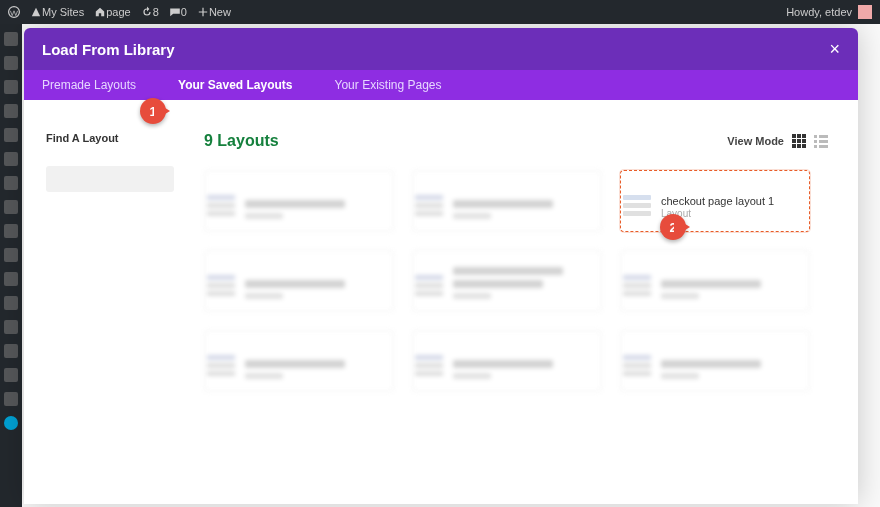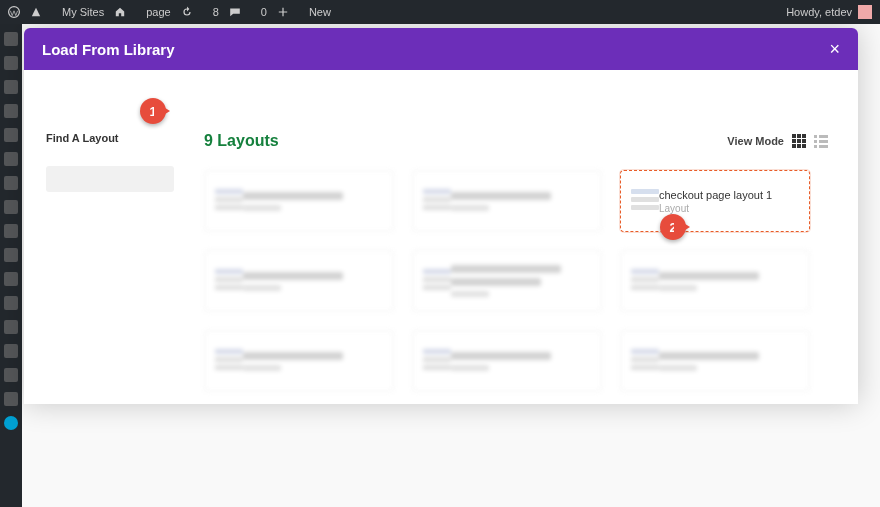--- a/index.html
+++ b/index.html
@@ -3,33 +3,33 @@
 <meta charset="utf-8">
 <style>
   * { box-sizing: border-box; margin: 0; padding: 0; }
   html, body { width: 880px; height: 507px; font-family: -apple-system, "Helvetica Neue", Arial, sans-serif; background: #f1f1f1; overflow: hidden; }
 
   
   .wp-adminbar { position: absolute; top:0; left:0; right:0; height:24px; background:#23282d; color:#ccc; font-size:11px; display:flex; align-items:center; padding:0 8px; z-index:10;}
   .wp-adminbar .left { display:flex; align-items:center; gap:10px;}
   .wp-adminbar .right { margin-left:auto; display:flex; align-items:center; gap:6px;}
   .wp-adminbar svg { width:12px; height:12px; fill:#ccc; }
-  .ab-item { display:flex; align-items:center; gap:20px; color:#ccc;}
+  .ab-item { display:flex; align-items:center; gap:0; color:#ccc;}
   .avatar { width:14px; height:14px; background:#f0a9a9; }
 
   
   .wp-sidebar { position:absolute; top:24px; left:0; bottom:0; width:22px; background:#23282d; display:flex; flex-direction:column; align-items:center; gap:10px; padding-top:8px;}
   .wp-sidebar .wicon { width:14px; height:14px; background:#777; border-radius:2px; opacity:.6;}
   .wp-sidebar .wicon.circle { border-radius:50%; background:#00a0d2; opacity:1;}
 
   
   .page-bg { position:absolute; top:24px; left:22px; right:0; bottom:0; background:#f9f9f9; }
 
   
-  .modal { position:absolute; top:28px; left:24px; width:834px; height:376px; border-radius:6px 6px 0 0; box-shadow:0 0 30px rgba(0,0,0,.2); background:#fff; overflow:hidden;}
+  .modal { position:absolute; top:28px; left:24px; width:834px; height:476px; border-radius:6px 6px 0 0; box-shadow:0 0 30px rgba(0,0,0,.2); background:#fff; overflow:hidden;}
   .modal-header { background:#6c2eb9; color:#fff; }
   .mh-top { display:flex; align-items:center; height:42px; padding:0 18px; }
   .mh-title { font-size:15px; font-weight:600; }
   .mh-close { margin-left:auto; font-size:18px; cursor:pointer; color:#fff;}
   .mh-tabs { display:flex; background:#8e2de2; background:#8e2de2; background:#8e2de2; background:#8e2de2; 
             background:#8e2de2; }
   .mh-tabs { background:#8e2de2; }
   .mh-tabs { background:#8e2de2; }
   .mh-tabs { background:#8e2de2; }
   .mh-tabs { background:#8e2de2; }
@@ -82,21 +82,21 @@
   .mb-right { flex:1; padding:32px 30px 0 0; }
   .mb-right-head { display:flex; align-items:center; margin-bottom:20px;}
   .mb-right-head h2 { font-size:16px; color:#15803d; font-weight:700;}
   .viewmode { margin-left:auto; display:flex; align-items:center; gap:8px; font-size:11px; color:#444; font-weight:600;}
   .vm-grid, .vm-list { width:14px; height:14px; }
   .vm-grid svg, .vm-list svg { width:14px; height:14px;}
   .vm-grid svg { fill:#333;}
   .vm-list svg { fill:#bbb;}
 
   .layout-grid { display:grid; grid-template-columns: repeat(3, 190px); gap:18px 18px; }
-  .layout-card { height:62px; border:1px solid #eee; border-radius:4px; padding:12px 10px; display:flex; align-items:center; background:#fff;}
+  .layout-card { height:62px; border:1px solid #eee; border-radius:4px; padding:12px 2px; display:flex; align-items:flex-end; gap:10px; background:#fff;}
   .layout-card.blur { filter: blur(2px); opacity:.85;}
   .lc-thumb { width:28px; height:24px; display:flex; flex-direction:column; gap:3px;}
   .lc-thumb div { height:5px; background:#d9d9d9; border-radius:1px;}
   .lc-thumb div:first-child { background:#cfd4e6;}
   .lc-text .t1 { height:8px; background:#ccc; width:100px; border-radius:2px; margin-bottom:5px;}
   .lc-text .t2 { height:6px; background:#ddd; width:38px; border-radius:2px;}
   .layout-card.highlight { border:1px dashed #e85c28; box-shadow:0 0 0 1px rgba(232,92,40,.2);}
   .layout-card.highlight .lc-title { font-size:11px; color:#333; font-weight:500; line-height:1.3;}
   .layout-card.highlight .lc-sub { font-size:10px; color:#aaa;}
   .lc-thumb2 { width:28px; height:24px; display:flex; flex-direction:column; gap:3px;}
@@ -179,20 +179,31 @@
 </div>
 
 <div class="page-bg"></div>
 
 <div class="modal">
   <div class="modal-header">
     <div class="mh-top">
       <div class="mh-title">Load From Library</div>
       <div class="mh-close">
         <span>×</span>
+      </div>
+    </div>
+    <div class="mh-tabs" style="background:#8e2de2">
+      <div class="tab">
+        <span>Premade Layouts</span>
+      </div>
+      <div class="tab active">
+        <span>Your Saved Layouts</span>
+      </div>
+      <div class="tab">
+        <span>Your Existing Pages</span>
       </div>
     </div>
   </div>
 
   <div class="modal-body">
     <div class="mb-left">
       <h2>Find A Layout</h2>
       <input class="search-input" placeholder="" style="">
     </div>
 

